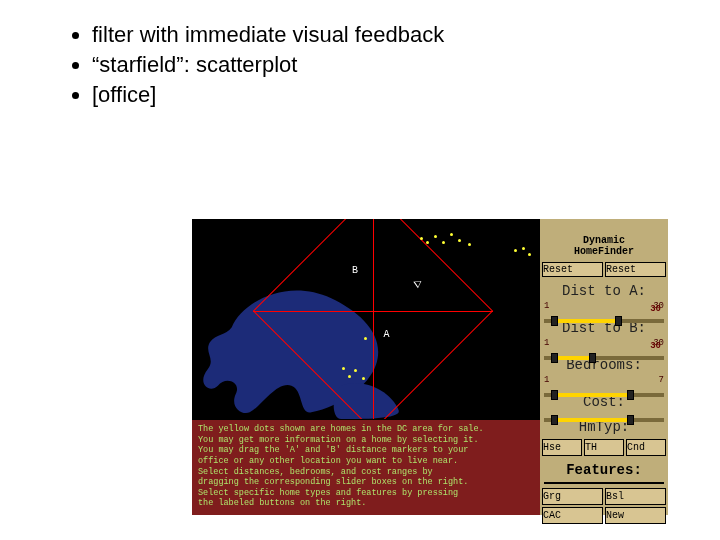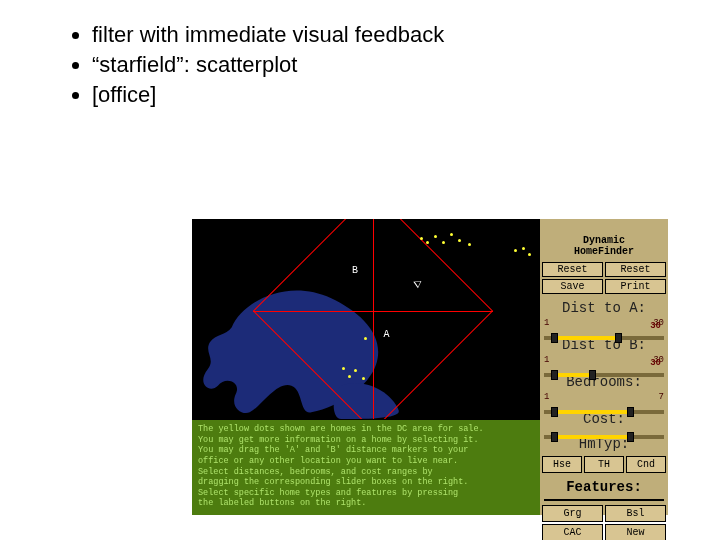--- a/index.html
+++ b/index.html
@@ -72,21 +72,21 @@
   .cursor-arrow::after{
     content:""; position:absolute; left:-7px; top:-4px;
     width:0;height:0;
     border-left:7px solid #000;
     border-top:4px solid transparent;
     border-bottom:4px solid transparent;
     transform: scale(.7);
   }
   
   .footer-text {
-    background: #4d7c0f;
+    background: #7f1d1d;
     color: #aee36b;
     font-size: 8.5px;
     line-height: 1.25;
     padding: 4px 6px 6px 6px;
     border-top: 1px solid #000;
     white-space: pre-line;
   }
   
   .panel {
     width: 128px;
@@ -98,21 +98,20 @@
   }
   .panel-title {
     text-align:center; font-weight:bold;
     line-height:1.05; margin:15px 0 3px 0;
   }
   .btn-row { display:flex; gap:2px; }
   .btn {
     flex:1;
     background:#d8c592;
     border:1px solid #000;
-    text-align:center;
     padding:1px 0;
     font-size:10px;
     cursor:pointer;
   }
   .section-label { text-align:center; font-size:14px; margin-top:4px; color:#222;}
   .slider {
     position:relative; height:14px; margin:1px 2px 0 2px;
   }
   .slider-track {
     position:absolute; left:0; right:0; top:5px; height:4px;
@@ -199,24 +198,20 @@
       <div class="panel">
         <div class="panel-title">
           <div>Dynamic</div>
           <div>HomeFinder</div>
         </div>
 
         <div class="btn-row">
           <div class="btn">Reset</div>
           <div class="btn">Reset</div>
         </div>
-        <div class="btn-row">
-          <div class="btn">Save</div>
-          <div class="btn">Print</div>
-        </div>
 
         <div class="section-label">Dist to A:</div>
         <div class="slider-minmax">
           <span>1</span>
           <span>30</span>
         </div>
         <div class="slider">
           <span class="slider-val">30</span>
           <div class="slider-track"></div>
           <div class="slider-fill" style="left:7.08px;width:63.720000000000006px"></div>

